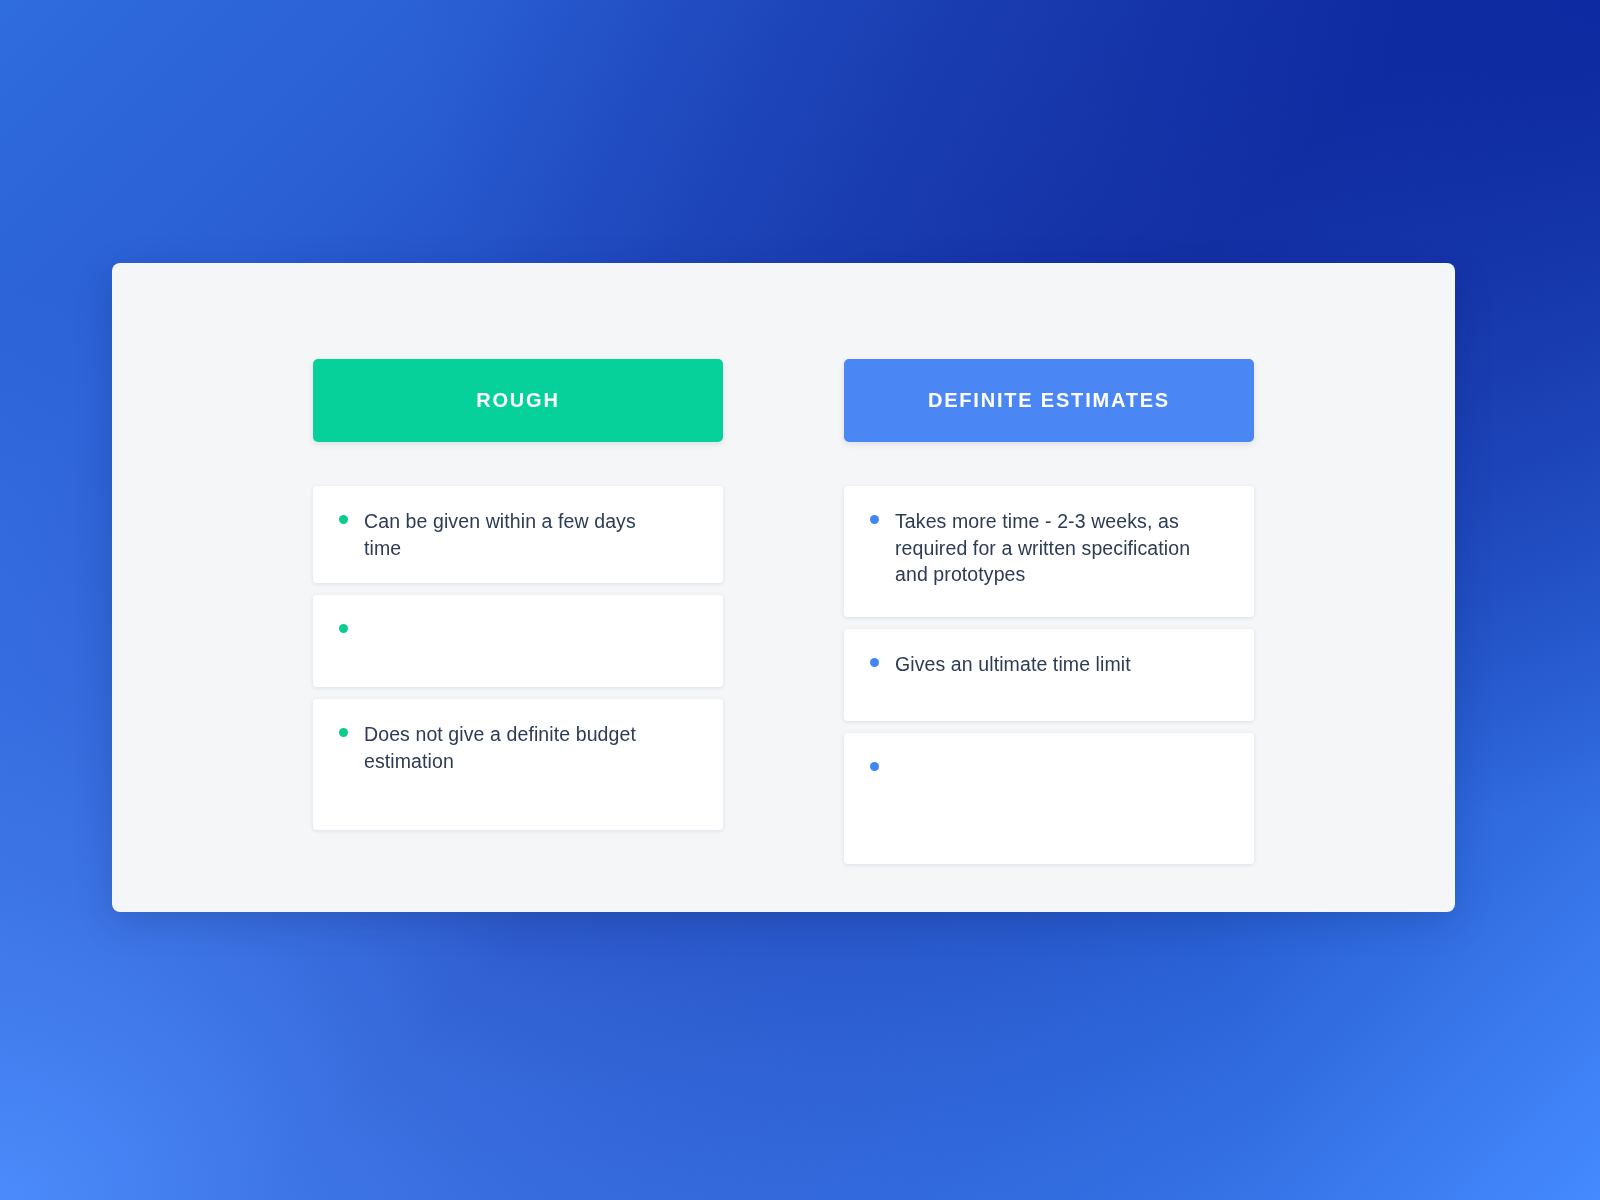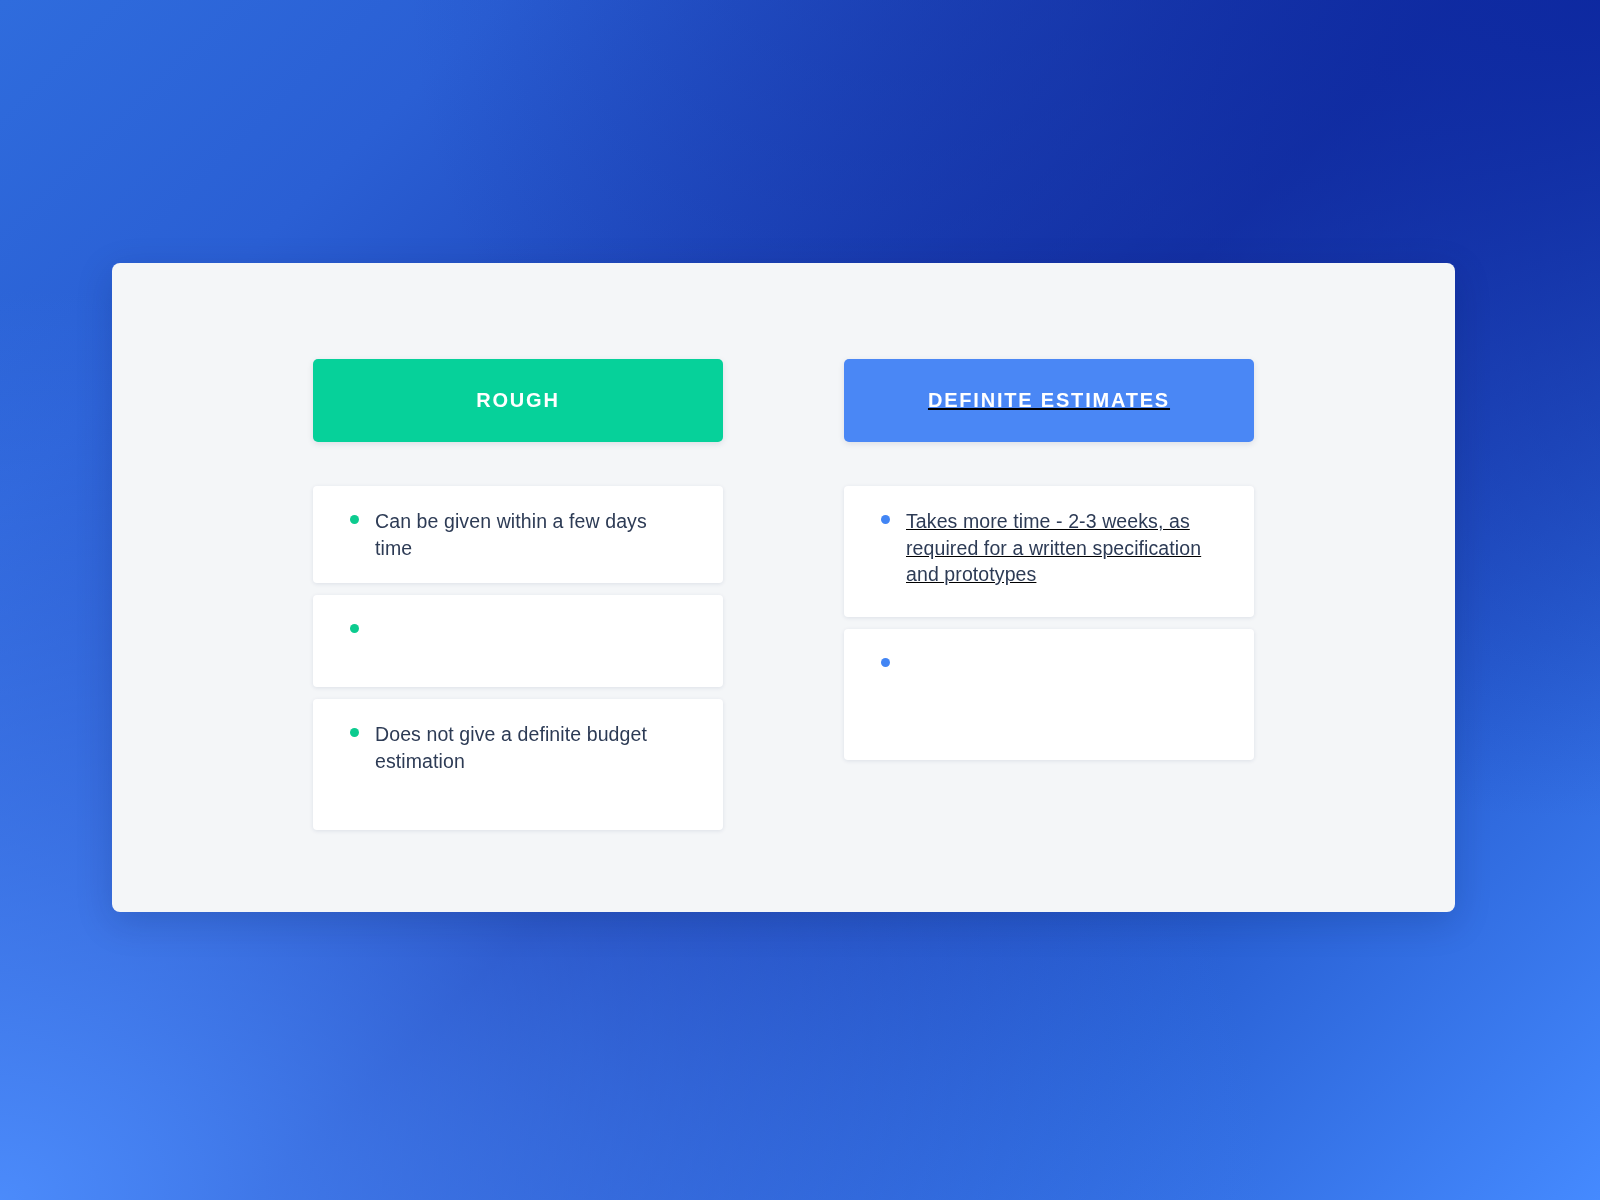--- a/index.html
+++ b/index.html
@@ -44,21 +44,21 @@
     width: 100%;
     height: 100%;
   }
 
   .column {
     position: absolute;
     top: 96px;
     width: 410px;
   }
   .column-rough { left: 201px; }
-  .column-definite { left: 732px; text-decoration: underline; }
+  .column-definite { left: 732px; }
 
   .col-header {
     height: 83px;
     border-radius: 5px;
     display: flex;
     align-items: center;
     justify-content: center;
     color: #ffffff;
     font-size: 20px;
     font-weight: bold;
@@ -72,21 +72,21 @@
 
   .card-list {
     margin-top: 44px;
   }
 
   .card {
     background: #ffffff;
     border-radius: 4px;
     box-shadow: 0 1px 4px rgba(24, 44, 90, 0.10);
     margin-bottom: 12px;
-    padding: 22px 26px 22px 37px;
+    padding: 22px 26px 22px 26px;
     display: flex;
     align-items: flex-start;
     box-sizing: border-box;
   }
   .card.h1 { min-height: 79px; }
   .card.h2 { min-height: 92px; }
   .card.h3 { min-height: 131px; }
 
   .bullet {
     width: 9px;
@@ -140,20 +140,24 @@
 
     <div class="column column-definite">
       <div class="col-header blue">DEFINITE ESTIMATES</div>
       <div class="card-list">
 
         <div class="card card-definite h3">
           <span class="bullet blue"></span>
           <span class="card-text">Takes more time - 2-3 weeks, as required for a written specification and prototypes</span>
         </div>
 
+        <div class="card card-definite h2">
+          <span class="bullet blue"></span>
+          <span class="card-text">Gives an ultimate time limit</span>
+        </div>
 
         <div class="card card-definite h3">
           <span class="bullet blue"></span>
         </div>
 
       </div>
     </div>
 
   </div>
 </div>

